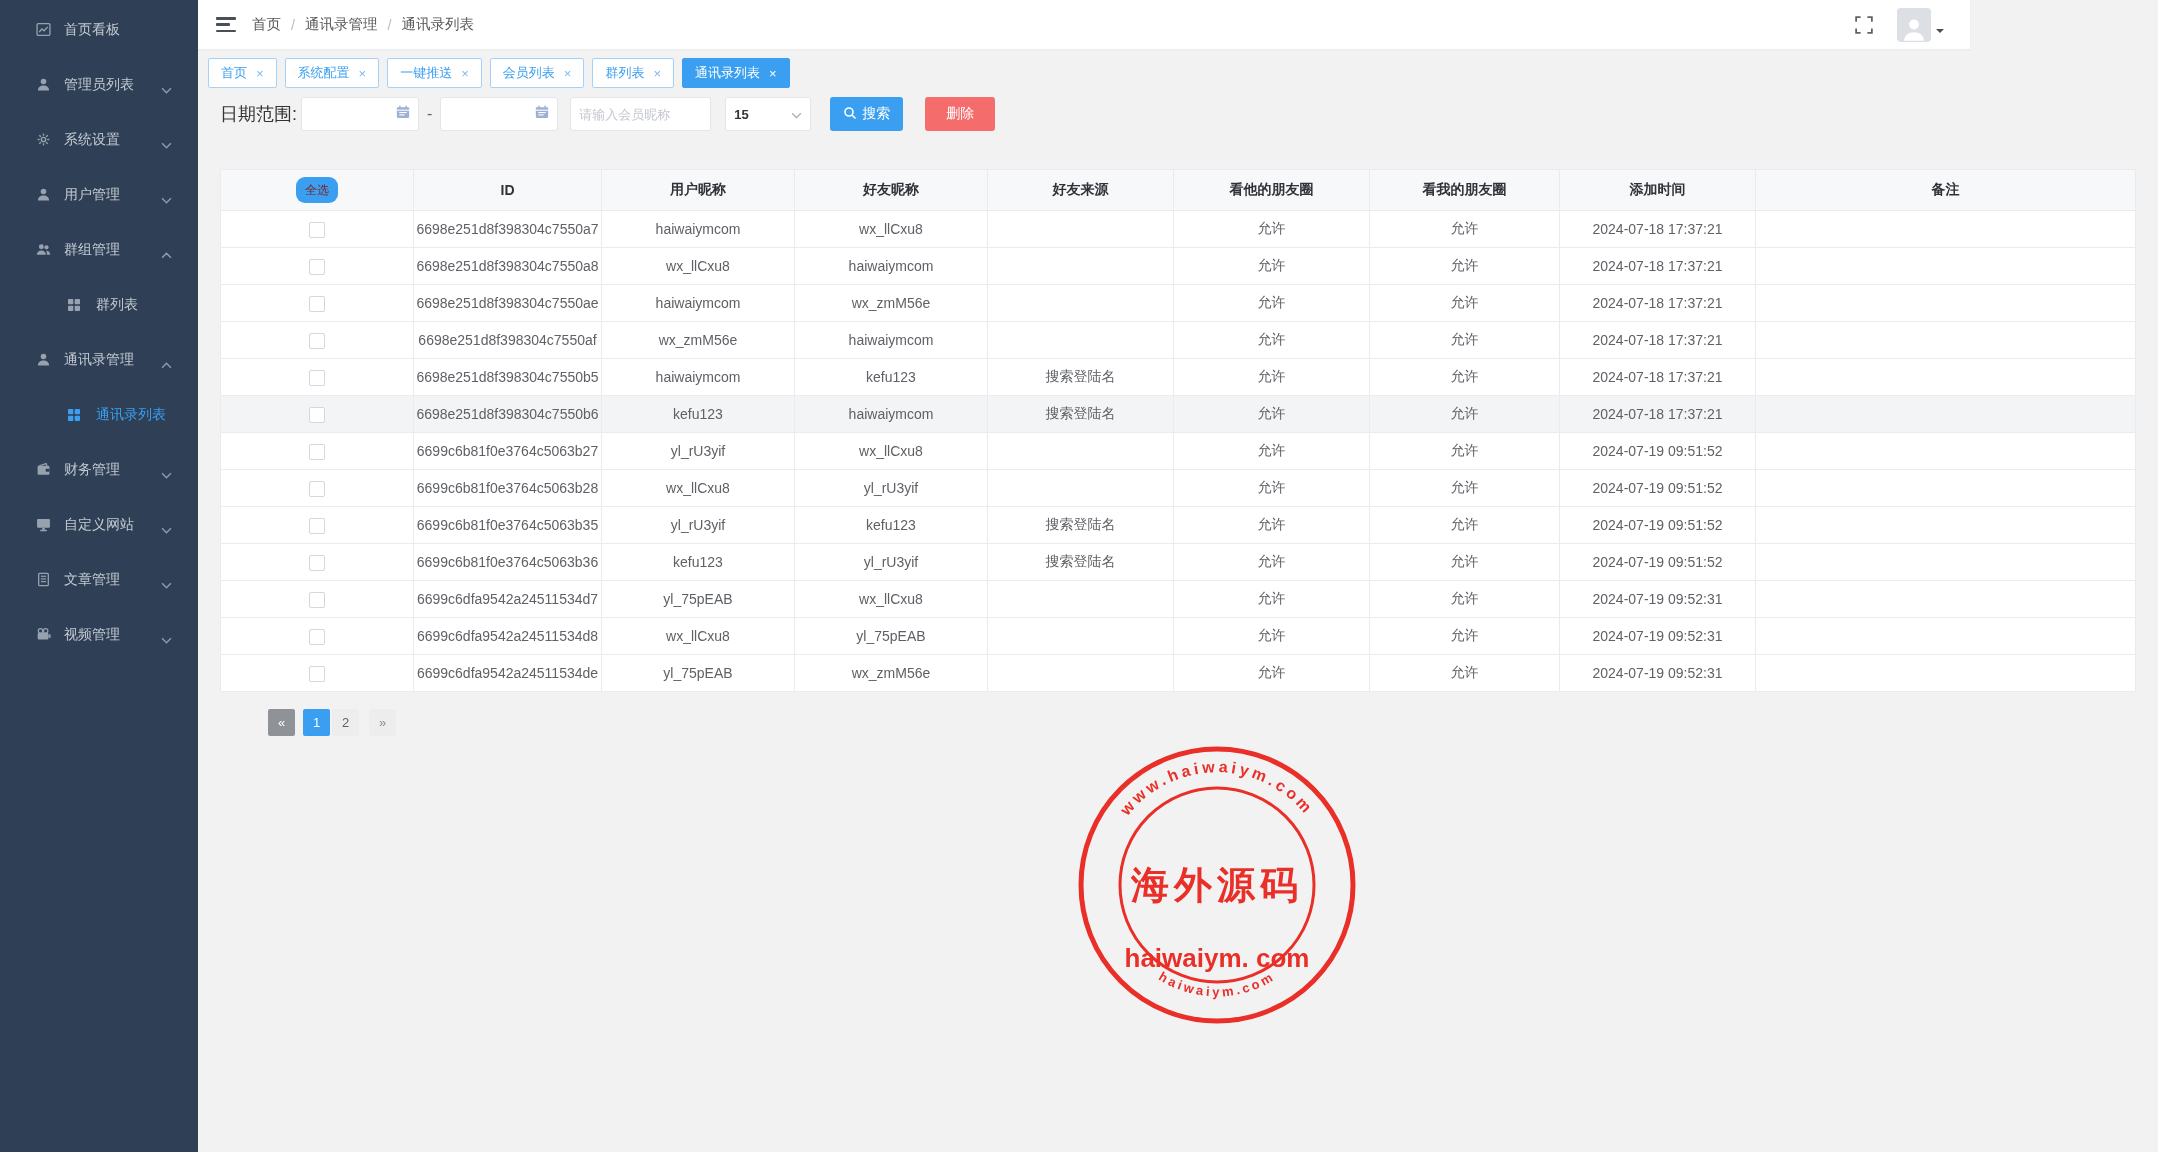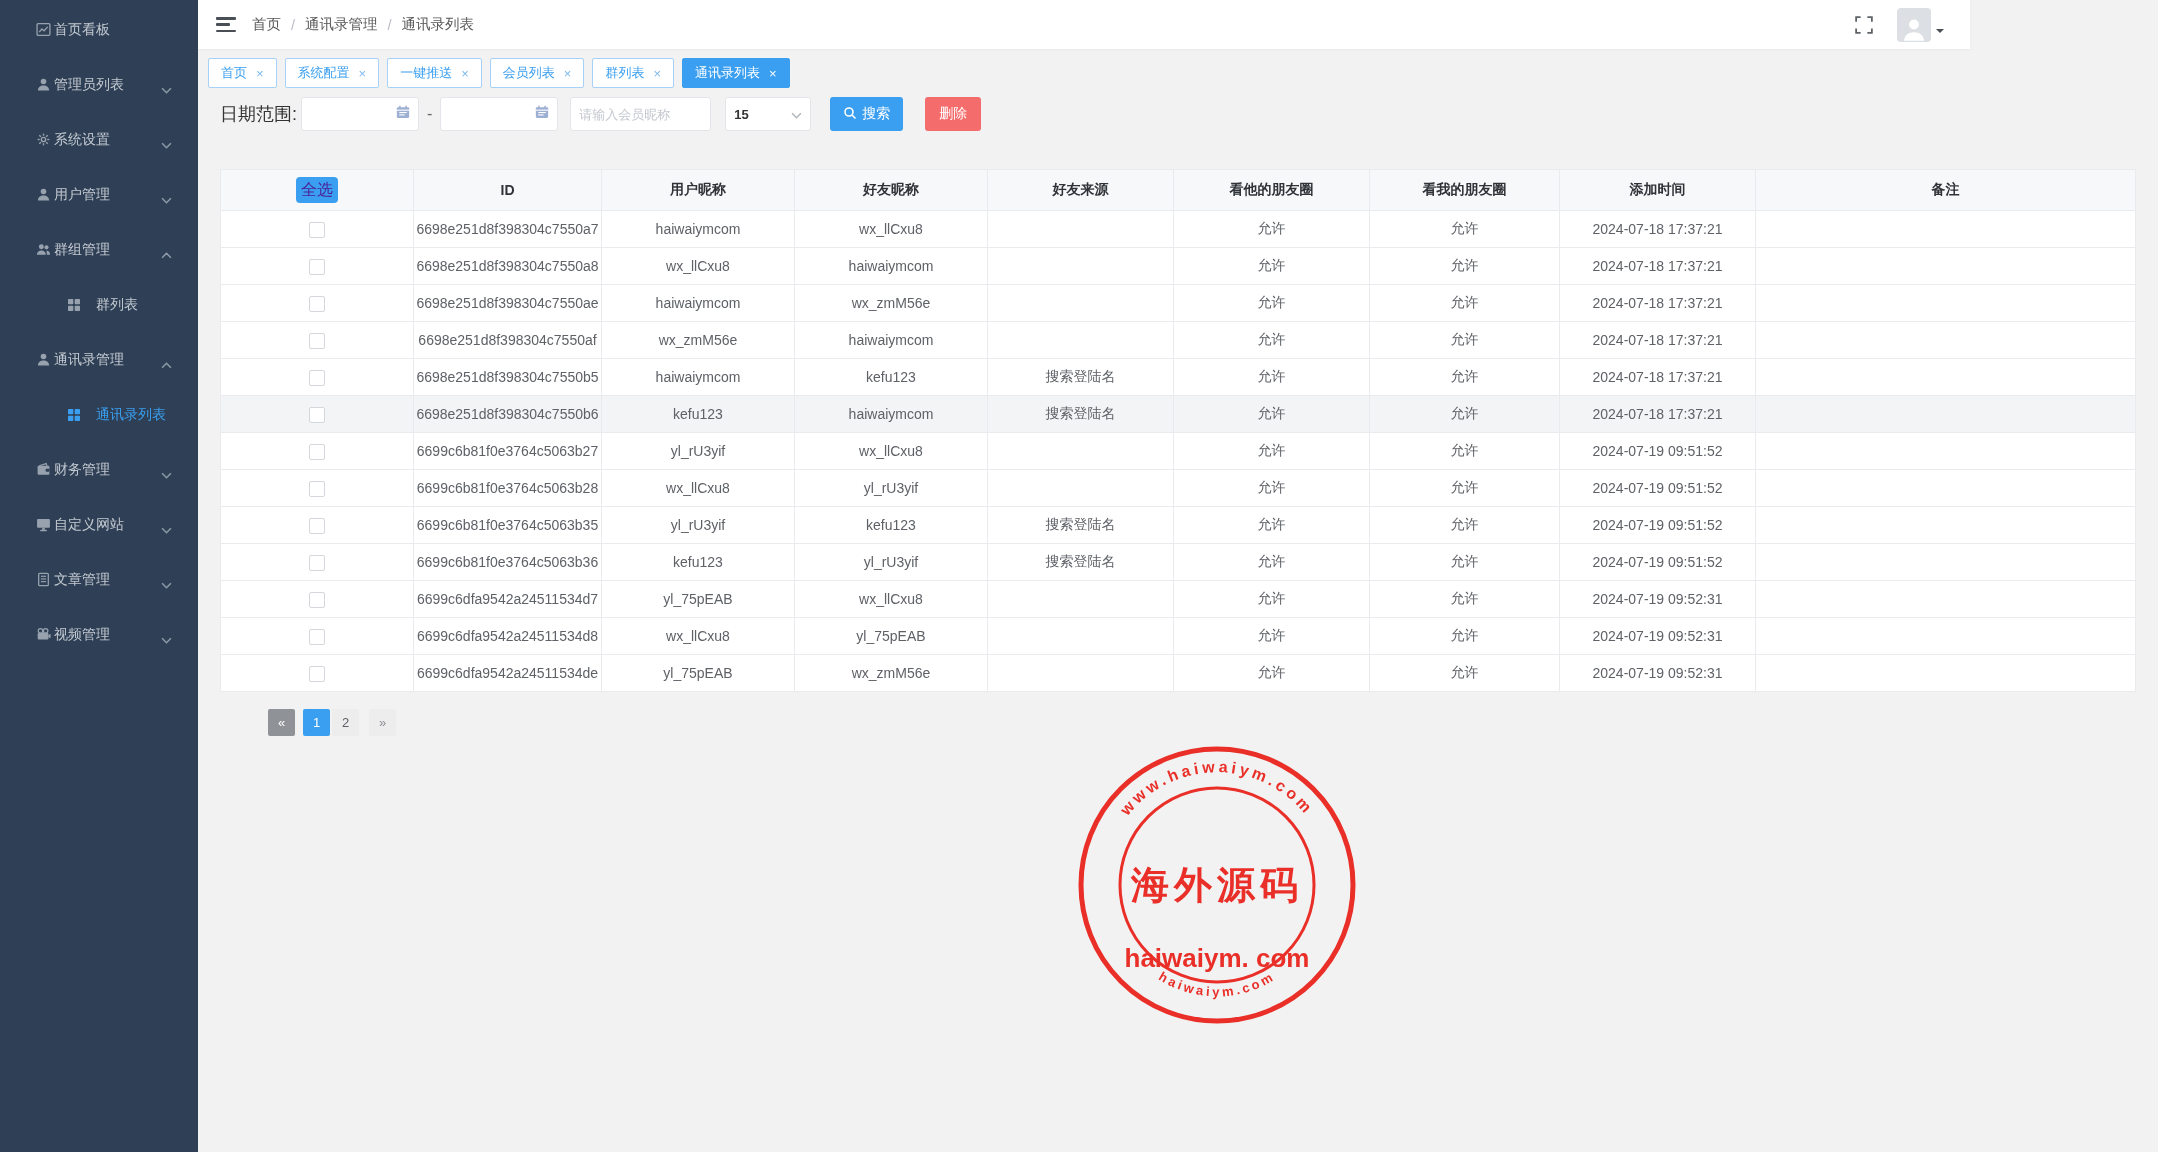--- a/index.html
+++ b/index.html
@@ -4,21 +4,21 @@
 <style>
   * { margin:0; padding:0; box-sizing:border-box; }
   html,body { width:2158px; height:1152px; overflow:hidden; background:#f2f2f2;
               font-family:"Liberation Sans","DejaVu Sans",sans-serif; }
   body { position:relative; }
 
   
   .sidebar { position:absolute; left:0; top:0; width:198px; height:1152px; background:#2f4056; }
   .s-item { height:55px; display:flex; align-items:center; color:#c3c9d1; font-size:14px; cursor:pointer; }
   .s-item .s-icon { width:16px; height:16px; margin-left:35px; display:flex; align-items:center; justify-content:center; }
-  .s-item .s-label { margin-left:3px; flex:1; white-space:nowrap; }
+  .s-item .s-label { margin-left:13px; flex:1; white-space:nowrap; }
   .s-item .s-caret { margin-right:26px; width:11px; height:7px; }
   .s-item.sub .s-icon { margin-left:66px; }
   .s-item.sub .s-label { margin-left:14px; }
   .s-item.active { color:#3a9ff0; }
 
   
   .main { position:absolute; left:198px; top:0; width:1772px; height:1152px; }
 
   .topbar { height:49px; background:#fff; display:flex; align-items:center; padding:0 26px 0 18px;
             box-shadow:0 1px 2px rgba(0,0,0,.04); }
@@ -49,31 +49,31 @@
   .date-box input { border:none; outline:none; width:86px; font-size:13px; }
   .dash { margin:0 8px; color:#666; }
   .nick-box { width:141px; margin-left:12px; }
   .nick-box input { border:none; outline:none; width:100%; font-size:13px; color:#333; }
   .nick-box input::placeholder { color:#c4c8cf; }
   .sel-box { width:86px; margin-left:14px; justify-content:space-between; cursor:pointer; }
   .sel-val { font-size:13px; color:#333;font-weight:bold; }
   .btn { height:34px; border:none; border-radius:3px; color:#fff; font-size:14px; cursor:pointer;
          display:inline-flex; align-items:center; justify-content:center; }
   .btn-search { background:#3a9ff0; margin-left:19px; padding:0 13px; gap:5px; }
-  .btn-del { background:#f56c6c; margin-left:22px; padding:0 14px; }
+  .btn-del { background:#f56c6c; margin-left:22px; padding:0 21px; }
 
   
   .tbl-wrap { margin:37px 22px 0 22px; }
   table { width:1916px; border-collapse:collapse; table-layout:fixed; background:#fff; }
   th,td { border:1px solid #e9ebee; text-align:center; overflow:hidden; white-space:nowrap; }
   th { height:41px; background:#f7f8fa; font-size:14px; font-weight:700; color:#2f3338; }
   td { height:37px; font-size:14px; color:#5e6166; }
   tr.shaded td { background:#f3f4f5; }
-  .btn-selall { width:42px; height:26px; background:#3a9ff0; border:none; border-radius:4px;
-                color:#4c1d95; font-size:16px; cursor:pointer; }
+  .btn-selall { width:42px; height:26px; background:#3a9ff0; border:none; border-radius:9px;
+                color:#7f1d1d; font-size:12px; cursor:pointer; }
   .cb { display:inline-block; width:16px; height:16px; background:#fff; border:1px solid #d4d7db;
         border-radius:2px; vertical-align:middle; cursor:pointer; }
 
   
   .pager { margin:17px 0 0 70px; display:flex; align-items:center; }
   .pg { min-width:27px; height:27px; line-height:27px; text-align:center; font-size:13px;
         border-radius:2px; cursor:pointer; user-select:none; }
   .pg-prev { background:#8f9296; color:#fff; margin-right:8px; }
   .pg-1 { background:#3a9ff0; color:#fff; margin-right:2px; }
   .pg-2 { background:#ededed; color:#5e6166; margin-right:10px; }

